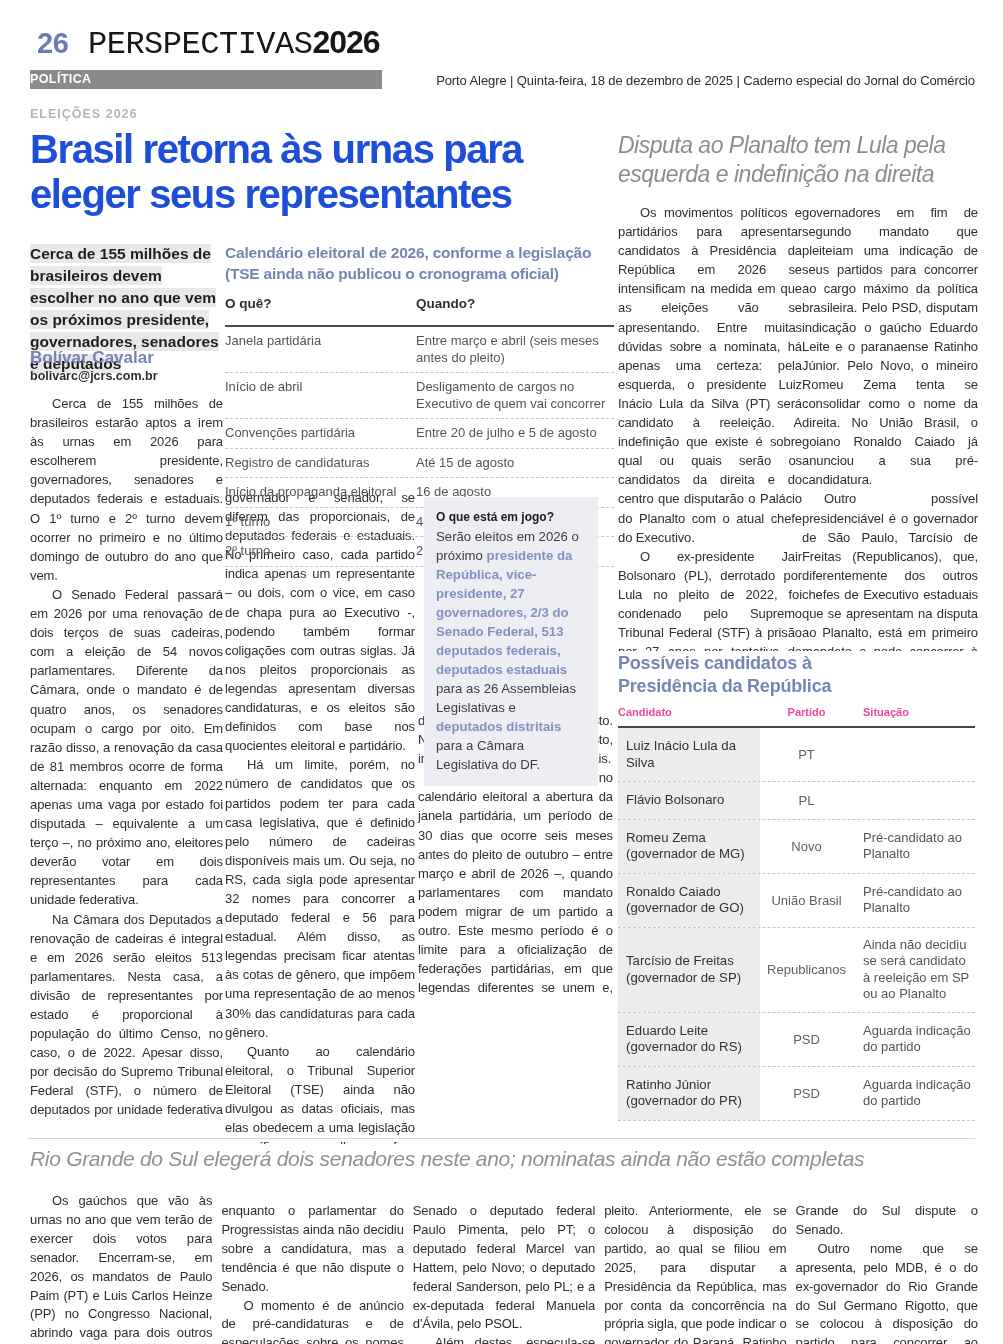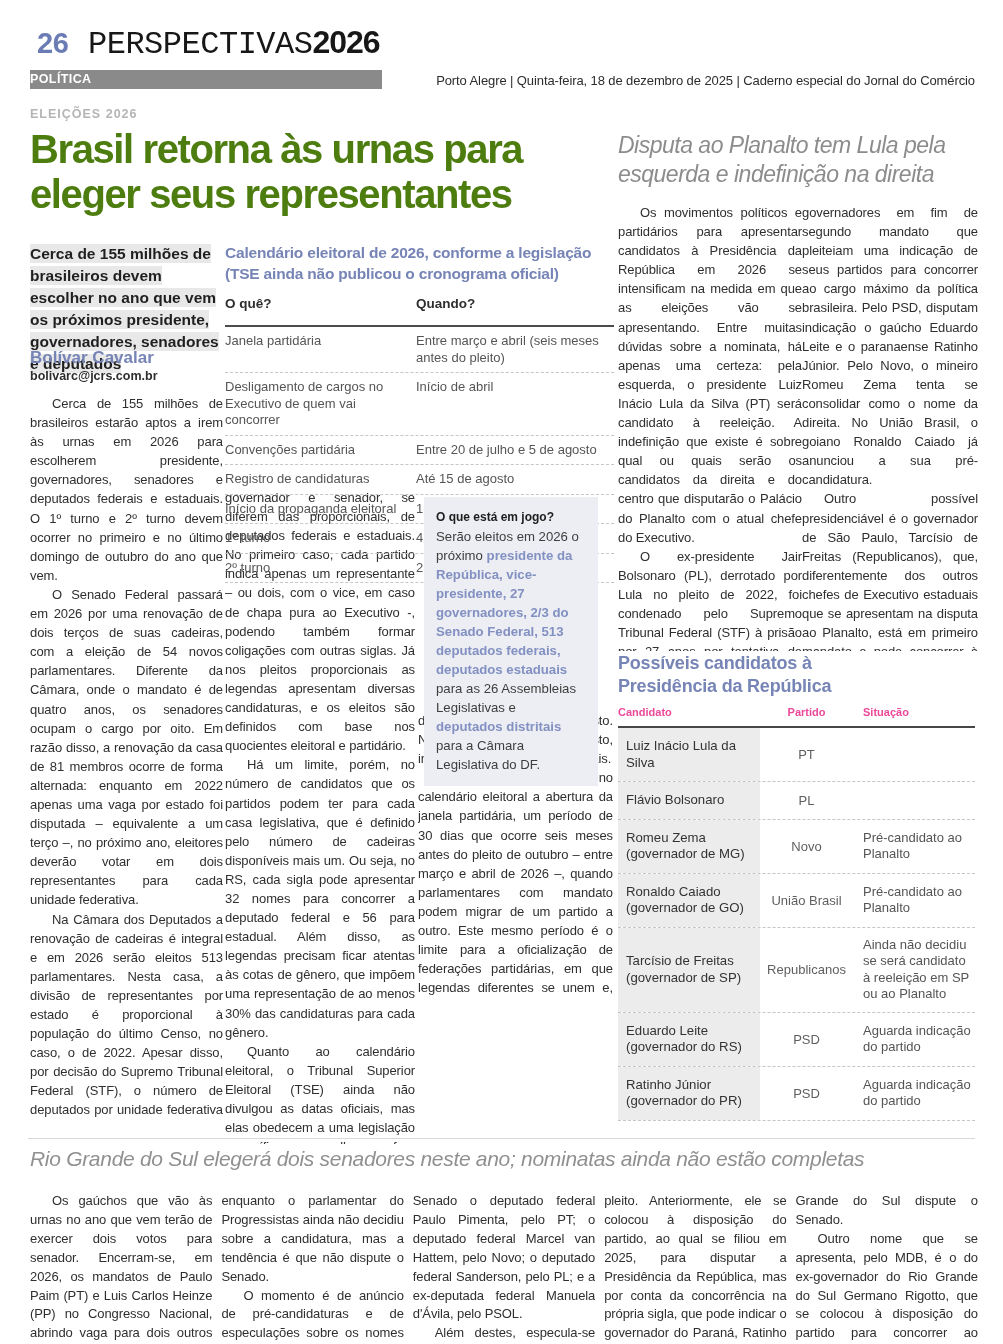--- a/index.html
+++ b/index.html
@@ -11,21 +11,21 @@
   .page-number { position:absolute; left:37px; top:27px; font-size:29px; font-weight:700; color:#6b7cb5; letter-spacing:-0.5px; }
   .brand { position:absolute; left:88px; top:24px; font-size:32px; color:#171717; letter-spacing:-0.5px; white-space:nowrap; }
   .brand .light { font-weight:400;font-family:Liberation Mono, monospace; }
   .brand .bold { font-weight:800; letter-spacing:-1px; }
   .section-bar { position:absolute; left:30px; top:70px; width:352px; height:19px; background:#8a8a8a; }
   .section-bar span { display:block; color:#fff; font-size:12.5px; font-weight:700; letter-spacing:0.4px; line-height:19px; padding-left:0; }
   .dateline { position:absolute; right:28px; top:73px; font-size:13px; color:#2c2c2c; letter-spacing:-0.1px; }
   .kicker { position:absolute; left:30px; top:107px; font-size:12.5px; font-weight:700; color:#b5b5b5; letter-spacing:1px; }
 
   
-  .main-headline { position:absolute; left:30px; top:127px; width:585px; font-size:40px; line-height:45px; font-weight:700; color:#4d7c0f; letter-spacing:-1.4px; }
+  .main-headline { position:absolute; left:30px; top:127px; width:585px; font-size:40px; line-height:45px; font-weight:700; color:#1d4ed8; letter-spacing:-1.4px; }
   .deck { position:absolute; left:30px; top:243px; width:198px; font-size:15.5px; line-height:22px; font-weight:700; color:#1f1f1f; }
   .deck span { background:#e8e8e8; padding:1px 0; -webkit-box-decoration-break:clone; box-decoration-break:clone; }
   .byline { position:absolute; left:30px; top:348px; font-size:17px; font-weight:700; color:#7684b6; }
   .byline-email { position:absolute; left:30px; top:369px; font-size:12.5px; font-weight:700; color:#2e2e2e; }
 
   
   .bodycol { position:absolute; font-size:13px; line-height:19.1px; text-align:justify; color:#2f2f2f; letter-spacing:-0.1px; overflow:hidden; }
   .bodycol p.para { text-indent:22px; }
   .bodycol p.para.noind { text-indent:0; }
   #col1 { left:30px;  top:394px; width:193px; height:730px; }
@@ -59,21 +59,21 @@
   .cand-name { background:#ececec; font-size:13.2px; line-height:16.5px; color:#333333; padding:10px 6px 10px 8px; display:flex; flex-direction:column; justify-content:center; }
   .cand-party { font-size:13px; color:#5f5f5f; display:flex; align-items:center; justify-content:center; text-align:center; padding:6px 2px; }
   .cand-status { font-size:13px; line-height:16.5px; color:#555555; padding:9px 0 9px 10px; display:flex; flex-direction:column; justify-content:center; }
 
   
   .bottom-rule { position:absolute; left:28px; top:1138px; width:947px; height:1px; background:#d8d8d8; }
   .bottom-headline { position:absolute; left:30px; top:1147px; width:948px; font-style:italic; font-size:21px; font-weight:400; color:#909090; letter-spacing:-0.3px; }
   .bottom-cols { position:absolute; left:30px; top:1192px; width:948px; height:152px; display:grid; grid-template-columns:repeat(5,1fr); column-gap:9px; }
   .bottom-cols .bodycol-b { font-size:13px; line-height:18.9px; text-align:justify; color:#2f2f2f; letter-spacing:-0.1px; overflow:hidden; }
   .bodycol-b p.para { text-indent:22px; }
-  .bodycol-b p.para.noind { text-indent:0; }
+  .bodycol-b p.para.noind { text-indent:0;margin-top:10px; }
 </style>
 </head>
 <body>
 
 <div id="page">
 
   <div class="page-number">26</div>
   <div class="brand">
     <span class="light">PERSPECTIVAS</span><span class="bold">2026</span>
   </div>
@@ -108,22 +108,22 @@
     <div class="cal-head">
       <div>O quê?</div>
       <div>Quando?</div>
     </div>
     <div>
         <div class="cal-row">
           <div>Janela partidária</div>
           <div>Entre março e abril (seis meses antes do pleito)</div>
         </div>
         <div class="cal-row">
+          <div>Início de abril</div>
           <div>Desligamento de cargos no Executivo de quem vai concorrer</div>
-          <div>Início de abril</div>
         </div>
         <div class="cal-row">
           <div>Convenções partidária</div>
           <div>Entre 20 de julho e 5 de agosto</div>
         </div>
         <div class="cal-row">
           <div>Registro de candidaturas</div>
           <div>Até 15 de agosto</div>
         </div>
         <div class="cal-row">

